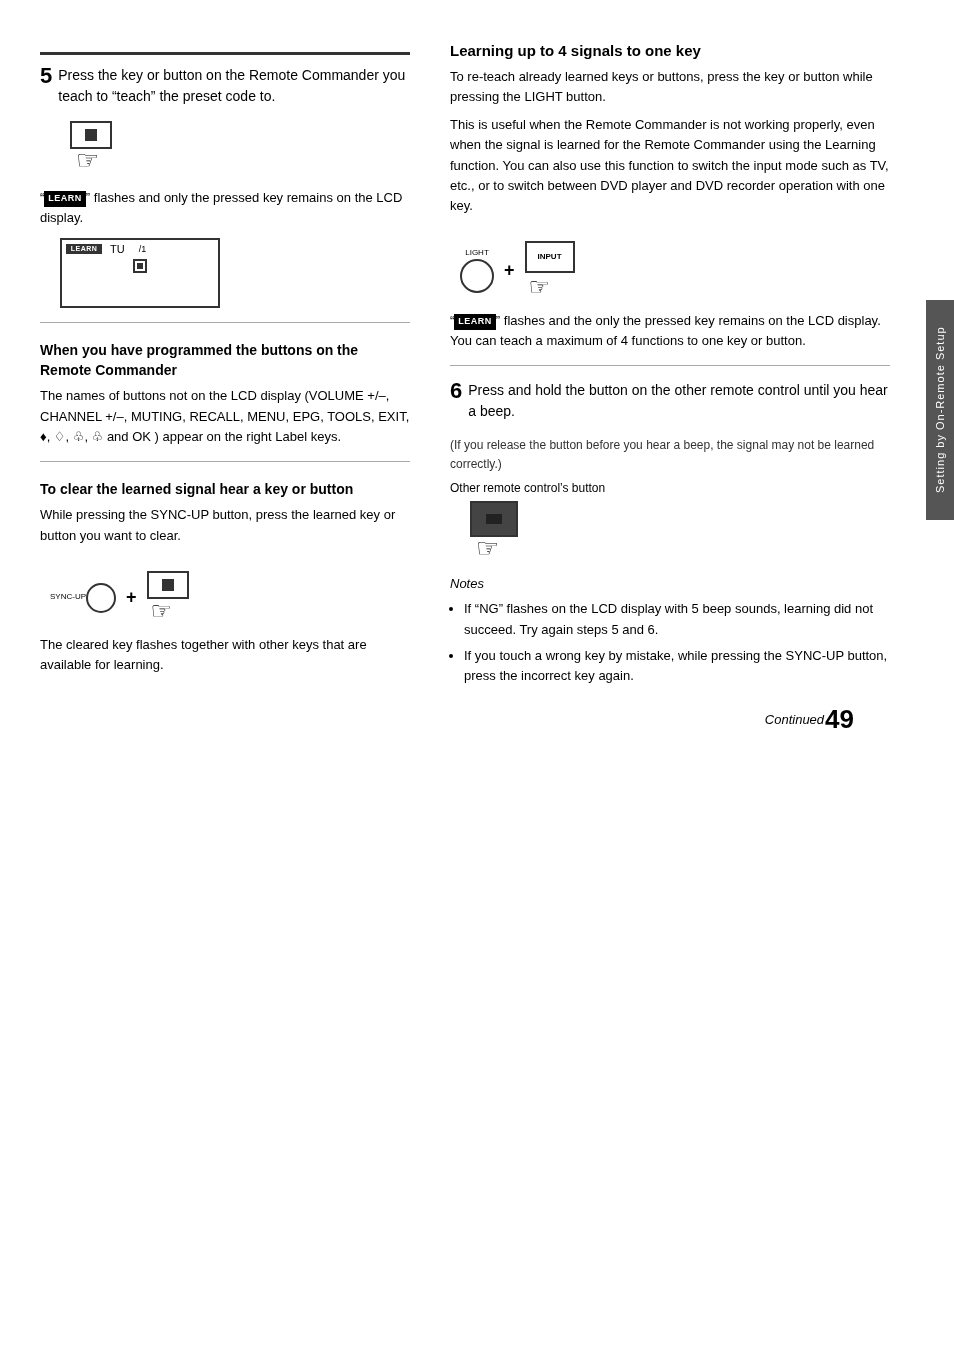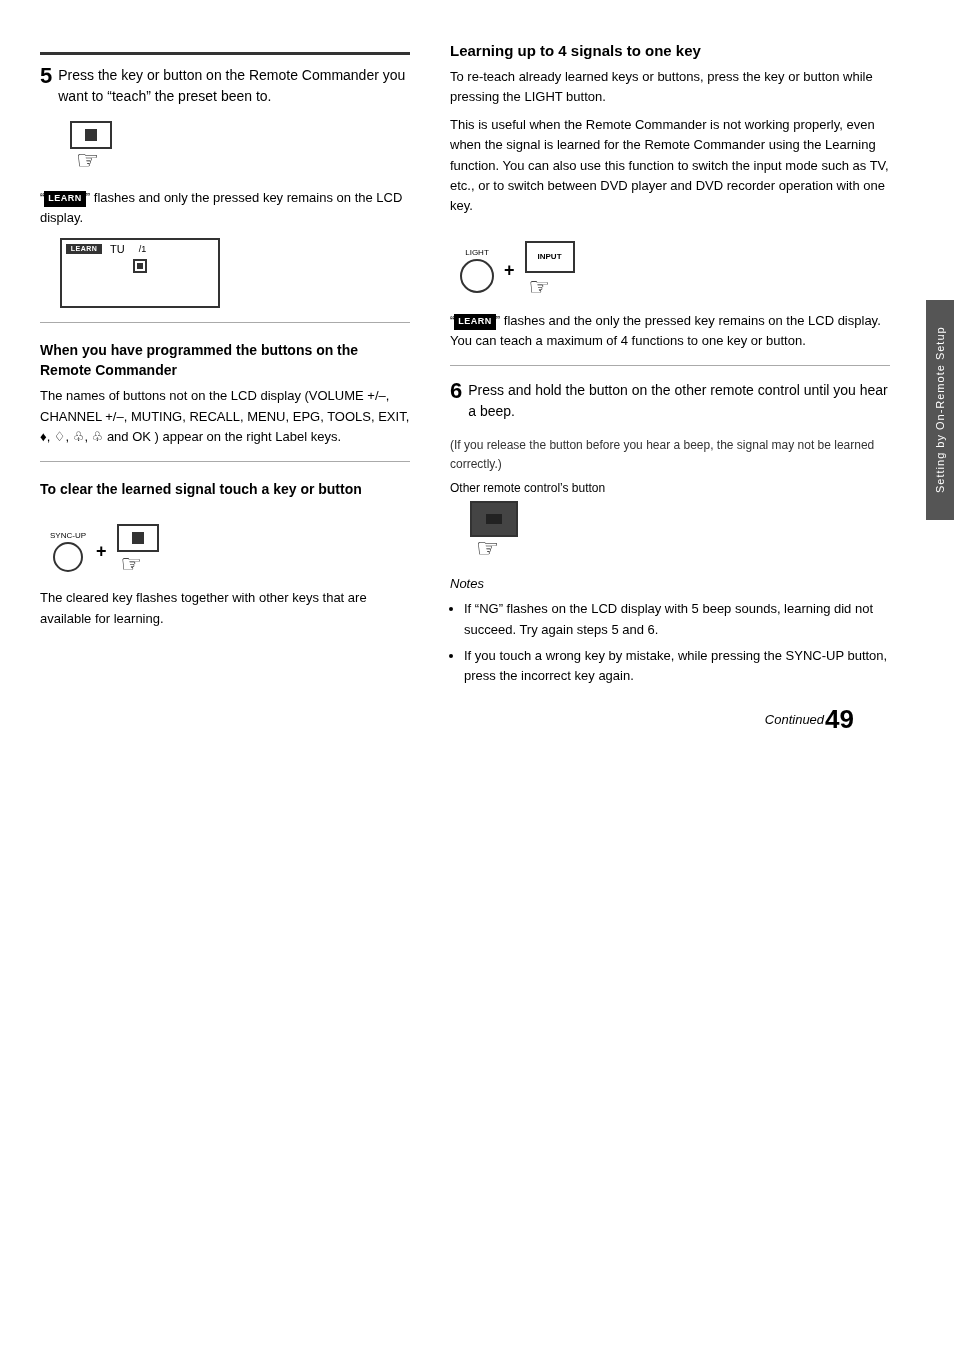--- a/index.html
+++ b/index.html
@@ -211,21 +211,21 @@
 </head>
 <body>
 
 <div class="page">
 
   <div class="left-col">
     <hr class="top-rule">
 
     <div class="step-text">
       <span class="step-num">5</span>
-      <span>Press the key or button on the Remote Commander you want to “teach” the preset been to.</span>
+      <span>Press the key or button on the Remote Commander you teach to “teach” the preset code to.</span>
     </div>
 
     <div style="margin-left:30px; margin-bottom:12px;">
       <div style="display:flex; flex-direction:column; align-items:flex-start;">
         <div class="btn-rect" style="margin-bottom:0;">
           <div class="small-dot-btn"></div>
         </div>
         <div style="font-size:26px; margin-top:-4px; margin-left:6px;">☞</div>
       </div>
     </div>
@@ -249,24 +249,25 @@
       </div>
     </div>
 
     <hr class="section-rule">
 
     <div class="section-heading">When you have programmed the buttons on the Remote Commander</div>
     <div class="body-text">The names of buttons not on the LCD display (VOLUME +/–, CHANNEL +/–, MUTING, RECALL, MENU, EPG, TOOLS, EXIT, ♦, ♢, ♧, ♧ and OK ) appear on the right Label keys.</div>
 
     <hr class="section-rule">
 
-    <div class="section-heading">To clear the learned signal touch a key or button</div>
+    <div class="section-heading">To clear the learned signal hear a key or button</div>
+    <div class="body-text">While pressing the SYNC-UP button, press the learned key or button you want to clear.</div>
 
     <div class="button-row">
-      <div style="display:flex;flex-direction:column;align-items:center;">
+      <div style="display:flex;flex-direction:row;align-items:center;">
         <div style="font-size:8px;margin-bottom:2px;">SYNC-UP</div>
         <div class="btn-round"></div>
       </div>
       <span class="plus-sign">+</span>
       <div style="display:flex;flex-direction:column;align-items:flex-start;">
         <div class="btn-rect">
           <div class="small-dot-btn"></div>
         </div>
         <div style="font-size:24px;margin-top:-2px;margin-left:4px;">☞</div>
       </div>

